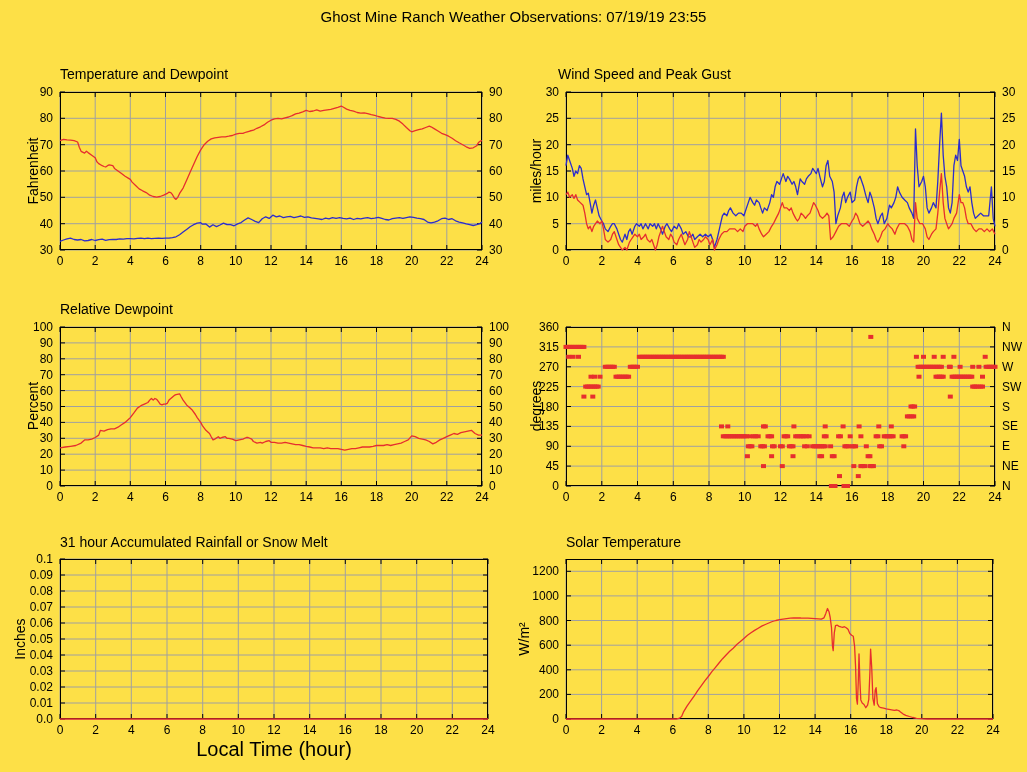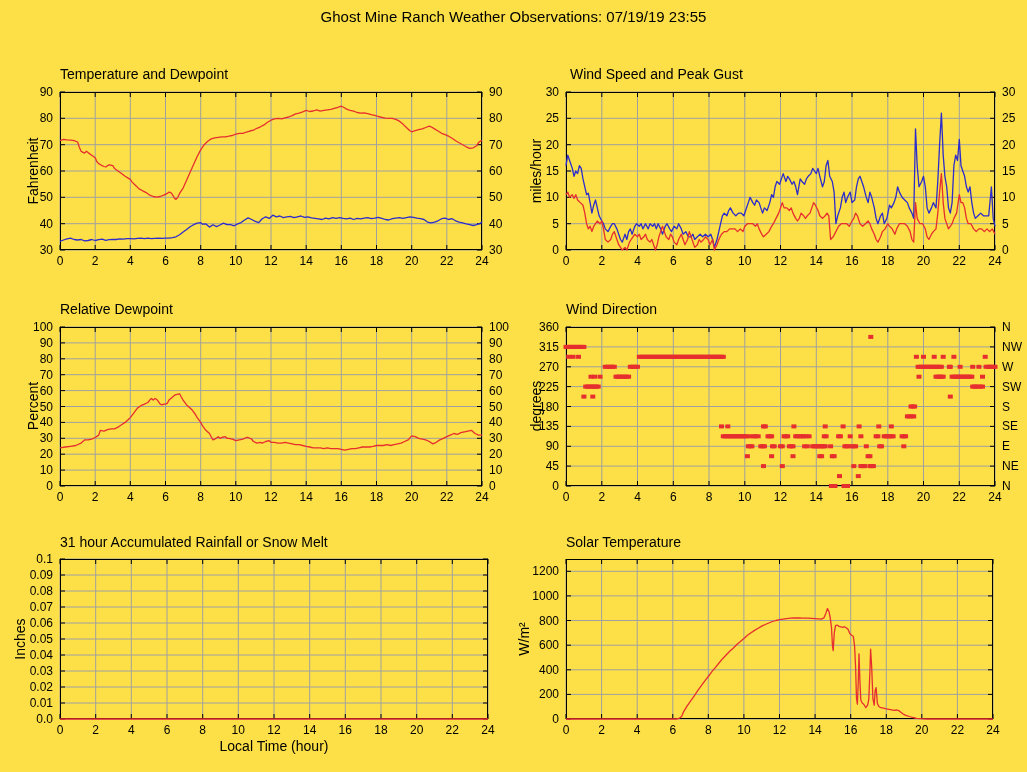--- a/index.html
+++ b/index.html
@@ -4,21 +4,21 @@
 <style>
   html,body{margin:0;padding:0;background:#ffffff;}
   #page{position:relative;width:1027px;height:772px;background:#fde047;
         font-family:"Liberation Sans",sans-serif;color:#000;overflow:hidden;padding-left:26px;}
   .main-title{position:absolute;top:8px;left:0;width:1027px;text-align:center;
         font-size:15px;}
   .cell{position:absolute;}
   .ctitle{position:absolute;top:6px;text-align:left;font-size:14px;}
   .ylab{position:absolute;transform:translate(-50%,-50%) rotate(-90deg);
         white-space:nowrap;font-size:14px;}
-  .xlab{position:absolute;text-align:center;font-size:14px;}
+  .xlab{position:absolute;text-align:center;font-size:20px;}
   svg.plot{position:absolute;left:0;top:0;}
   svg.plot text{font-family:"Liberation Sans",sans-serif;font-size:12px;fill:#000;}
 </style>
 </head>
 <body>
 
 <div id="page">
   <div class="main-title">Ghost Mine Ranch Weather Observations: 07/19/19 23:55</div>
 
   <div class="cell" style="left:0;top:60px;width:510px;height:235px">
@@ -204,21 +204,21 @@
         <text x="492" y="194.0" text-anchor="start">0</text>
         <text x="492" y="167.7" text-anchor="start">5</text>
         <text x="492" y="141.3" text-anchor="start">10</text>
         <text x="492" y="115.0" text-anchor="start">15</text>
         <text x="492" y="88.7" text-anchor="start">20</text>
         <text x="492" y="62.3" text-anchor="start">25</text>
         <text x="492" y="36.0" text-anchor="start">30</text>
         <polyline points="56.0,105.7 57.8,95.2 59.6,100.5 62.3,108.4 64.0,116.3 65.8,111.0 67.6,113.6 69.4,105.7 71.2,108.4 73.0,118.9 74.8,126.8 76.6,134.7 78.3,133.1 80.1,142.6 81.9,153.1 83.7,145.2 85.5,140.0 87.3,147.9 89.1,155.8 91.8,161.0 93.5,163.7 95.3,168.9 98.0,171.6 100.7,166.3 102.5,163.7 104.3,163.7 106.9,168.9 108.7,174.2 110.5,179.5 112.3,182.1 115.0,174.2 116.8,179.5 118.6,171.6 120.3,168.9 122.1,174.2 124.8,166.3 126.6,163.7 129.3,166.3 131.1,163.7 132.9,168.9 135.5,163.7 138.2,168.9 140.0,163.7 142.7,166.3 144.5,163.7 146.3,168.9 148.1,163.7 150.7,168.9 152.5,174.2 155.2,166.3 157.0,163.7 159.7,168.9 161.5,171.6 164.1,166.3 166.8,168.9 168.6,163.7 171.3,168.9 173.1,174.2 175.8,171.6 178.4,176.8 181.1,176.8 182.9,174.2 184.7,179.5 187.4,176.8 190.1,174.2 192.7,176.8 195.4,174.2 198.1,176.8 200.8,174.2 202.6,179.5 204.4,187.4 207.0,179.5 208.8,171.6 210.6,163.7 212.4,155.8 214.2,153.1 216.9,155.8 218.7,150.5 220.4,147.9 223.1,153.1 225.8,155.8 228.5,153.1 231.2,153.1 233.9,155.8 236.5,147.9 238.3,142.6 240.1,137.3 242.8,142.6 244.6,145.2 246.4,140.0 249.1,142.6 250.8,147.9 252.6,153.1 254.4,147.9 257.1,150.5 259.8,142.6 261.6,134.7 263.4,137.3 265.1,126.8 266.9,121.5 269.6,124.2 271.4,118.9 273.2,113.6 275.9,121.5 277.7,116.3 279.4,118.9 282.1,124.2 283.9,121.5 285.7,126.8 287.5,134.7 290.2,118.9 291.9,121.5 294.6,124.2 296.4,118.9 298.2,116.3 300.9,113.6 302.7,108.4 304.5,111.0 306.3,113.6 308.0,108.4 309.8,116.3 312.5,126.8 314.3,121.5 316.1,105.7 317.9,100.5 319.7,116.3 322.3,121.5 324.1,132.1 325.9,163.7 327.7,155.8 330.4,147.9 332.2,137.3 334.0,132.1 335.7,142.6 337.5,137.3 340.2,132.1 342.0,142.6 344.7,140.0 346.5,126.8 348.3,118.9 350.0,116.3 351.8,121.5 353.6,126.8 356.3,137.3 358.1,142.6 359.9,132.1 361.7,137.3 364.3,147.9 366.1,158.4 367.9,163.7 370.6,155.8 372.4,153.1 374.2,163.7 376.9,158.4 379.5,145.2 381.3,147.9 384.0,142.6 385.8,137.3 387.6,126.8 389.4,132.1 392.1,137.3 394.7,140.0 397.4,142.6 399.2,147.9 401.9,153.1 403.7,158.4 405.5,68.9 407.2,105.7 409.0,126.8 411.7,121.5 413.5,116.3 415.3,126.8 417.1,147.9 418.9,153.1 421.5,147.9 423.3,142.6 426.0,147.9 427.8,121.5 429.6,84.7 431.4,53.1 433.2,95.2 434.9,116.3 436.7,126.8 438.5,147.9 440.3,153.1 442.1,142.6 443.9,105.7 445.7,95.2 447.5,100.5 449.3,79.4 451.0,105.7 452.8,111.0 454.6,116.3 456.4,126.8 458.2,132.1 460.0,126.8 461.8,142.6 463.6,153.1 465.3,158.4 468.0,155.8 470.7,153.1 473.4,155.8 476.1,155.8 478.7,155.8 481.4,126.8 483.2,158.4 485.0,166.3" fill="none" stroke="#2c2ccc" stroke-width="1.3" stroke-linejoin="round"></polyline>
         <polyline points="56.0,134.7 57.8,132.1 59.6,137.3 62.3,134.7 64.0,138.4 65.8,134.7 67.6,140.0 70.3,142.6 73.0,145.2 74.8,153.1 76.6,163.7 78.3,168.9 80.1,166.3 81.9,171.6 83.7,166.3 85.5,163.7 87.3,161.0 90.0,163.7 91.8,161.0 93.5,168.9 95.3,179.5 98.0,182.1 100.7,179.5 102.5,174.2 104.3,171.6 106.9,179.5 108.7,184.7 110.5,187.4 112.3,190.0 115.0,187.4 116.8,190.0 119.5,182.1 121.2,179.5 123.0,176.8 124.8,174.2 127.5,176.8 129.3,174.2 131.1,179.5 133.8,176.8 135.5,174.2 137.3,179.5 140.0,182.1 141.8,179.5 143.6,184.7 145.4,190.0 147.2,184.7 148.9,176.8 150.7,171.6 152.5,166.3 154.3,171.6 156.1,176.8 158.8,179.5 160.6,174.2 162.4,176.8 164.1,182.1 166.8,184.7 168.6,179.5 171.3,174.2 173.1,179.5 174.9,184.7 177.6,179.5 179.3,171.6 181.1,176.8 182.9,182.1 184.7,187.4 187.4,184.7 189.2,179.5 191.0,182.1 193.6,179.5 195.4,176.8 198.1,179.5 199.9,184.7 202.6,179.5 204.4,190.0 207.0,184.7 208.8,179.5 211.5,174.2 214.2,171.6 216.9,171.6 219.6,168.9 222.2,168.9 224.9,168.9 227.6,171.6 230.3,168.9 233.0,171.6 234.8,166.3 237.4,163.7 240.1,163.7 242.8,163.7 245.5,166.3 247.3,163.7 249.1,168.9 251.7,174.2 253.5,176.8 256.2,174.2 258.9,171.6 261.6,166.3 263.4,163.7 266.0,158.4 268.7,153.1 270.5,147.9 272.3,142.6 274.1,147.9 276.8,147.9 279.4,150.5 281.2,147.9 283.0,153.1 285.7,158.4 287.5,161.0 289.3,158.4 291.1,153.1 293.7,155.8 295.5,158.4 297.3,155.8 300.0,153.1 301.8,147.9 303.6,142.6 305.4,145.2 308.0,150.5 309.8,155.8 312.5,158.4 315.2,155.8 317.0,153.1 318.8,155.8 320.6,179.5 323.2,176.8 325.9,171.6 328.6,166.3 331.3,163.7 334.0,163.7 336.6,163.7 339.3,166.3 342.0,161.0 343.8,158.4 345.6,153.1 347.4,155.8 350.0,163.7 352.7,166.3 355.4,163.7 358.1,161.0 359.9,163.7 361.7,168.9 364.3,174.2 366.1,179.5 367.9,182.1 370.6,176.8 372.4,171.6 375.1,168.9 377.8,163.7 379.5,166.3 382.2,168.9 384.9,174.2 386.7,168.9 389.4,163.7 392.1,163.7 394.7,163.7 397.4,166.3 400.1,171.6 401.9,179.5 403.7,182.1 405.5,142.6 407.2,158.4 409.9,163.7 412.6,163.7 415.3,168.9 417.1,176.8 418.9,179.5 421.5,174.2 423.3,171.6 426.0,168.9 427.8,153.1 429.6,132.1 431.4,113.6 433.2,142.6 434.9,158.4 436.7,163.7 438.5,168.9 440.3,166.3 442.1,163.7 443.9,158.4 446.6,153.1 449.3,134.7 451.0,142.6 452.8,142.6 454.6,147.9 456.4,158.4 458.2,163.7 460.9,163.7 463.6,168.9 466.2,171.6 468.9,168.9 471.6,168.9 474.3,171.6 477.0,168.9 479.6,171.6 482.3,168.9 485.0,174.2" fill="none" stroke="#e62e2e" stroke-width="1.3" stroke-linejoin="round"></polyline>
       </svg>
-    <div class="ctitle" style="left:60px;width:429px">Wind Speed and Peak Gust</div>
+    <div class="ctitle" style="left:48px;width:429px">Wind Speed and Peak Gust</div>
     <div class="ylab" style="left:26px;top:111px">miles/hour</div>
   </div>
 
   <div class="cell" style="left:0;top:295px;width:510px;height:233px">
     <svg class="plot" width="510" height="233">
         <line x1="60.0" y1="32" x2="60.0" y2="191" stroke="#a0a0a0" stroke-width="1"></line>
         <line x1="95.2" y1="32" x2="95.2" y2="191" stroke="#a0a0a0" stroke-width="1"></line>
         <line x1="130.3" y1="32" x2="130.3" y2="191" stroke="#a0a0a0" stroke-width="1"></line>
         <line x1="165.5" y1="32" x2="165.5" y2="191" stroke="#a0a0a0" stroke-width="1"></line>
         <line x1="200.7" y1="32" x2="200.7" y2="191" stroke="#a0a0a0" stroke-width="1"></line>
@@ -702,21 +702,20 @@
         <rect x="459.3" y="79.7" width="5" height="4" fill="#e62e2e"></rect>
         <rect x="470.0" y="79.7" width="5" height="4" fill="#e62e2e"></rect>
         <rect x="460.2" y="89.6" width="5" height="4" fill="#e62e2e"></rect>
         <rect x="461.9" y="89.6" width="5" height="4" fill="#e62e2e"></rect>
         <rect x="463.7" y="89.6" width="5" height="4" fill="#e62e2e"></rect>
         <rect x="465.5" y="89.6" width="5" height="4" fill="#e62e2e"></rect>
         <rect x="468.2" y="89.6" width="5" height="4" fill="#e62e2e"></rect>
         <rect x="470.0" y="89.6" width="5" height="4" fill="#e62e2e"></rect>
         <rect x="437.8" y="99.6" width="5" height="4" fill="#e62e2e"></rect>
       </svg>
-    <div class="ctitle" style="left:56px;width:429px">Wind Direction</div>
     <div class="ylab" style="left:26px;top:111px">degrees</div>
   </div>
 
   <div class="cell" style="left:0;top:528px;width:510px;height:244px">
     <svg class="plot" width="510" height="244">
         <line x1="60.0" y1="31" x2="60.0" y2="191" stroke="#a0a0a0" stroke-width="1"></line>
         <line x1="95.7" y1="31" x2="95.7" y2="191" stroke="#a0a0a0" stroke-width="1"></line>
         <line x1="131.3" y1="31" x2="131.3" y2="191" stroke="#a0a0a0" stroke-width="1"></line>
         <line x1="167.0" y1="31" x2="167.0" y2="191" stroke="#a0a0a0" stroke-width="1"></line>
         <line x1="202.7" y1="31" x2="202.7" y2="191" stroke="#a0a0a0" stroke-width="1"></line>

